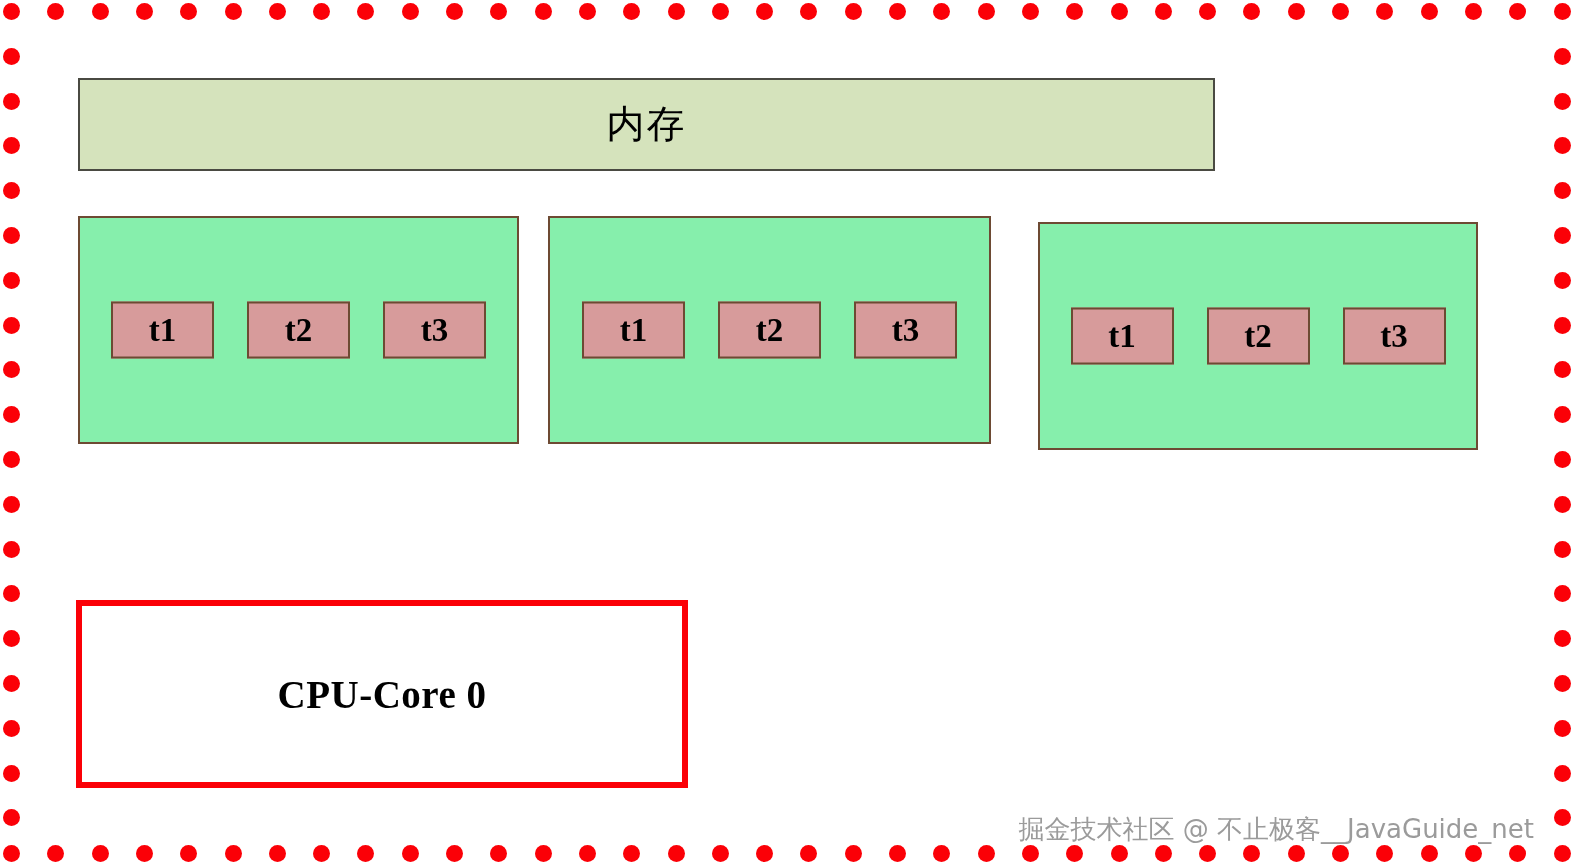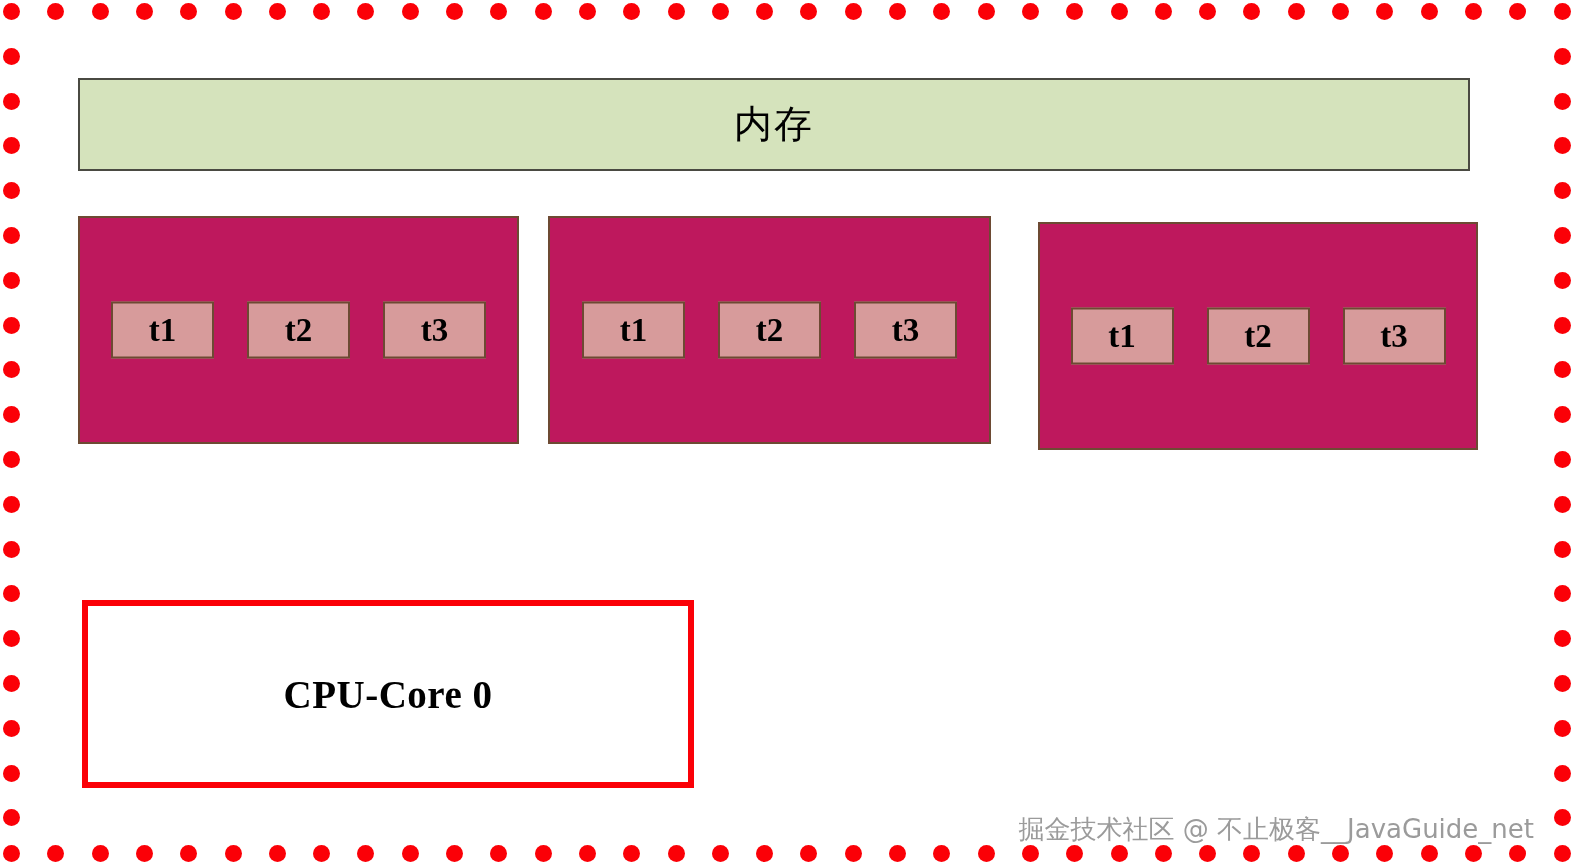--- a/index.html
+++ b/index.html
@@ -37,32 +37,32 @@
     box-sizing: border-box;
     display: flex;
     align-items: center;
     justify-content: center;
   }
 
   .memory-box {
     background: #d5e3bc;
     border: 2px solid #4a4a42;
     left: 78px; top: 78px;
-    width: 1392px; height: 93px;
+    width: 1137px; height: 93px;
   }
   .memory-label {
     font-family: "DejaVu Sans", "Liberation Sans", sans-serif;
     font-size: 38px;
     font-weight: 500;
     color: #000000;
     letter-spacing: 2px;
   }
 
   .proc-box {
-    background: #be185d;
+    background: #86efac;
     border: 2px solid #6d4a33;
   }
   .proc-1 { left: 78px;   top: 216px; width: 441px; height: 228px; }
   .proc-2 { left: 548px;  top: 216px; width: 443px; height: 228px; }
   .proc-3 { left: 1038px; top: 222px; width: 440px; height: 228px; }
 
   .thread-row {
     position: absolute;
     left: 0; right: 0;
     top: 50%;
@@ -100,21 +100,21 @@
     font-family: "Liberation Serif", "DejaVu Serif", serif;
     font-weight: bold;
     font-size: 36px;
     color: #000000;
   }
 
   .cpu-box {
     background: #ffffff;
     border: 6px solid #fb0007;
   }
-  .cpu-0 { left: 82px;  top: 600px; width: 612px; height: 188px; }
+  .cpu-0 { left: 76px;  top: 600px; width: 612px; height: 188px; }
   .cpu-1 { left: 858px; top: 600px; width: 620px; height: 188px; }
   .cpu-label {
     font-family: "Liberation Serif", "DejaVu Serif", serif;
     font-weight: bold;
     font-size: 39px;
     color: #000000;
     letter-spacing: 0.5px;
   }
 
   .watermark {

